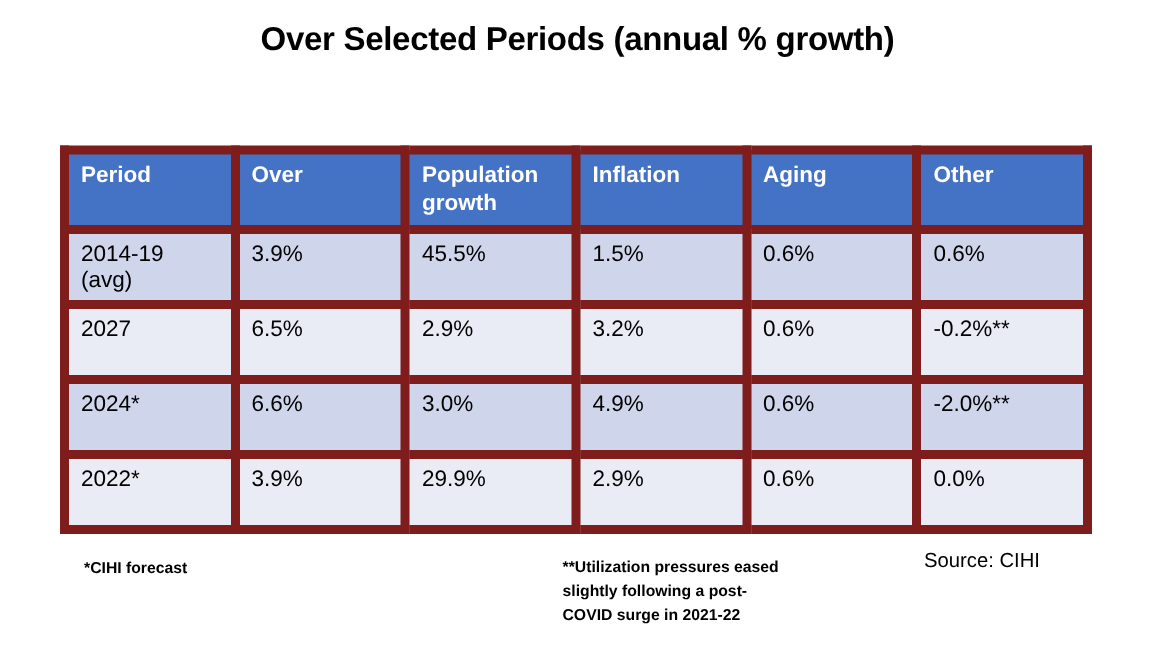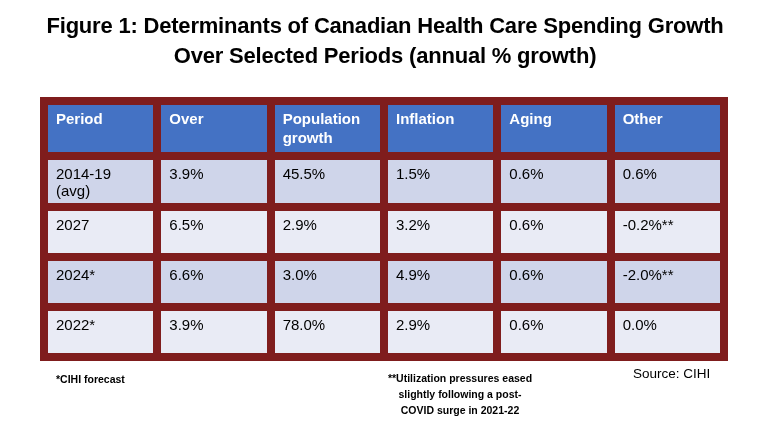--- a/index.html
+++ b/index.html
@@ -30,21 +30,21 @@
   }
   table.figure-table{
     position:absolute;
     left:40px;top:97px;
     width:688px;
     table-layout:fixed;
     border-collapse:collapse;
   }
   table.figure-table th,
   table.figure-table td{
-    border:8px solid #7f1d1d;
+    border:6px solid #7f1d1d;
     vertical-align:top;
     text-align:left;
     padding:5px 8px 4px 8px;
     font-size:15px;
     white-space:pre-line;
     height:50px;
   }
   table.figure-table th{
     background:var(--header-bg);
     color:var(--header-text);
@@ -53,38 +53,35 @@
   }
   table.figure-table tr.band-dark td{background:var(--band-dark);}
   table.figure-table tr.band-light td{background:var(--band-light);}
   .footnote{
     position:absolute;
     font-size:10.5px;
     font-weight:600;
     color:#000000;
     line-height:16px;
     white-space:pre-line;
-    text-align:center;
   }
   .footnote-forecast{left:56px;top:371px;}
   .footnote-utilization{left:375px;top:370px;width:170px;}
   .source-note{
     position:absolute;
     left:616px;top:366px;
     font-size:13.5px;
     font-weight:400;
     color:#000000;
-    margin-left:17px;
   }
 </style>
 </head>
 <body>
 
 <div class="title">
-  <div>Figure 1: Determinants of Canadian Health Care Spending Growth</div>
   <div>Over Selected Periods (annual % growth)</div>
 </div>
 
 <table class="figure-table">
   <thead>
     <tr>
       <th>Period</th>
       <th>Over</th>
       <th>Population
 growth</th>
@@ -115,21 +112,21 @@
       <td>2024*</td>
       <td>6.6%</td>
       <td>3.0%</td>
       <td>4.9%</td>
       <td>0.6%</td>
       <td>-2.0%**</td>
     </tr>
     <tr class="band-light">
       <td>2022*</td>
       <td>3.9%</td>
-      <td>78.0%</td>
+      <td>29.9%</td>
       <td>2.9%</td>
       <td>0.6%</td>
       <td>0.0%</td>
     </tr>
   </tbody>
 </table>
 
 <div class="footnote footnote-forecast">*CIHI forecast</div>
 <div class="footnote footnote-utilization">**Utilization pressures eased
 slightly following a post-

